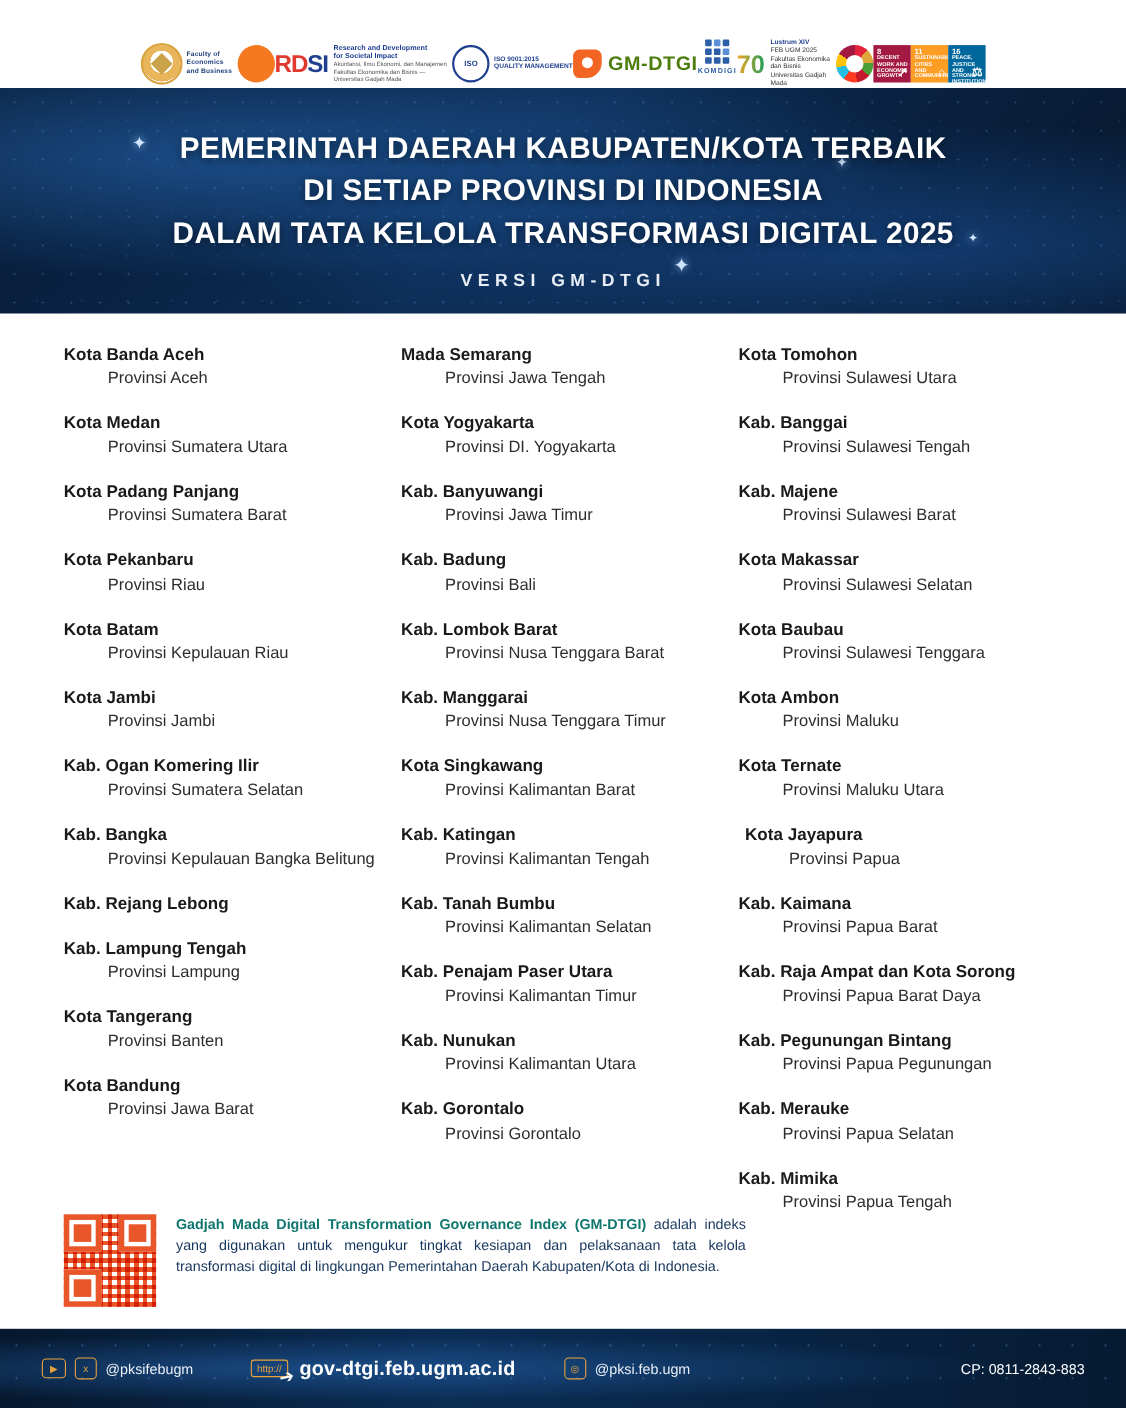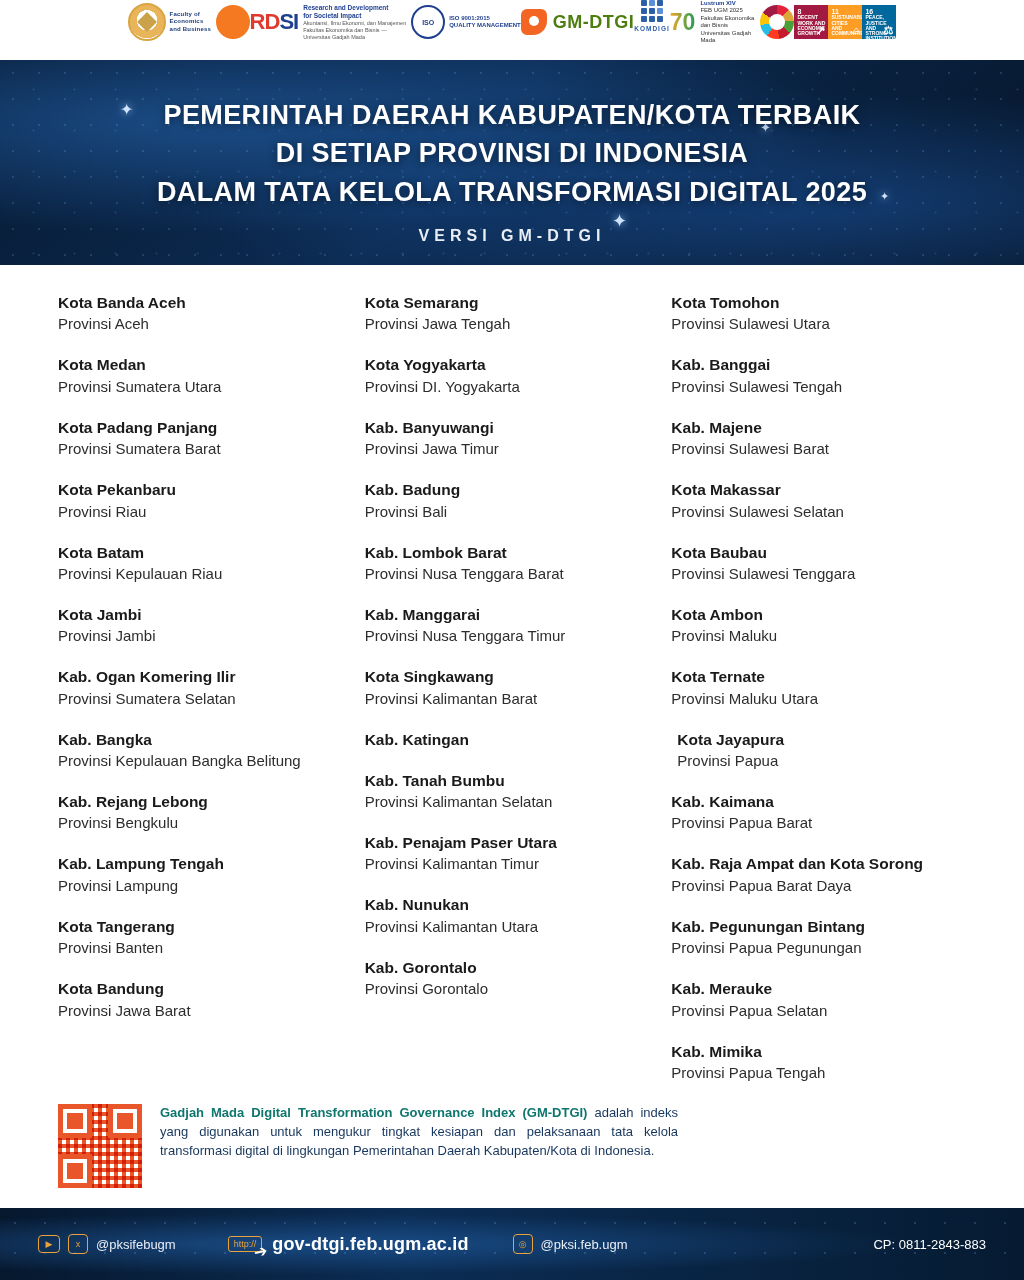--- a/index.html
+++ b/index.html
@@ -16,24 +16,24 @@
   .page {
     position: relative;
     width: 1024px;
     height: 1280px;
     background: #ffffff;
     overflow: hidden;
   }
 
   
   .logobar {
-    height: 60px;
+    height: 80px;
     background: #ffffff;
     display: flex;
-    align-items: flex-start;
+    align-items: flex-end;
     justify-content: center;
     padding: 0 40px;
     box-sizing: border-box;
   }
   .logo {
     display: flex;
     align-items: center;
     height: 44px;
   }
   .logo-ugm {
@@ -213,20 +213,21 @@
     font-size: 15.5px;
     font-weight: bold;
     color: #1a1a1a;
     line-height: 1.25;
   }
   .entry .prov {
     font-size: 15px;
     color: #2d2d2d;
     line-height: 1.3;
     margin-top: 2px;
+    margin-left: 40px;
   }
   .col-3 .entry.indent { padding-left: 6px; }
 
   
   .note {
     position: absolute;
     left: 58px;
     bottom: 92px;
     display: flex;
     gap: 18px;
@@ -445,39 +446,38 @@
       <div class="entry">
           <div class="name">Kab. Ogan Komering Ilir</div>
           <div class="prov">Provinsi Sumatera Selatan</div>
         </div>
       <div class="entry">
           <div class="name">Kab. Bangka</div>
           <div class="prov">Provinsi Kepulauan Bangka Belitung</div>
         </div>
       <div class="entry">
           <div class="name">Kab. Rejang Lebong</div>
-          <div class="prov">Provinsi Bengkulu</div>
         </div>
       <div class="entry">
           <div class="name">Kab. Lampung Tengah</div>
           <div class="prov">Provinsi Lampung</div>
         </div>
       <div class="entry">
           <div class="name">Kota Tangerang</div>
           <div class="prov">Provinsi Banten</div>
         </div>
       <div class="entry">
           <div class="name">Kota Bandung</div>
           <div class="prov">Provinsi Jawa Barat</div>
         </div>
     </div>
 
     <div class="col-2">
       <div class="entry">
-          <div class="name">Kota Semarang</div>
+          <div class="name">Mada Semarang</div>
           <div class="prov">Provinsi Jawa Tengah</div>
         </div>
       <div class="entry">
           <div class="name">Kota Yogyakarta</div>
           <div class="prov">Provinsi DI. Yogyakarta</div>
         </div>
       <div class="entry">
           <div class="name">Kab. Banyuwangi</div>
           <div class="prov">Provinsi Jawa Timur</div>
         </div>
@@ -492,20 +492,21 @@
       <div class="entry">
           <div class="name">Kab. Manggarai</div>
           <div class="prov">Provinsi Nusa Tenggara Timur</div>
         </div>
       <div class="entry">
           <div class="name">Kota Singkawang</div>
           <div class="prov">Provinsi Kalimantan Barat</div>
         </div>
       <div class="entry">
           <div class="name">Kab. Katingan</div>
+          <div class="prov">Provinsi Kalimantan Tengah</div>
         </div>
       <div class="entry">
           <div class="name">Kab. Tanah Bumbu</div>
           <div class="prov">Provinsi Kalimantan Selatan</div>
         </div>
       <div class="entry">
           <div class="name">Kab. Penajam Paser Utara</div>
           <div class="prov">Provinsi Kalimantan Timur</div>
         </div>
       <div class="entry">

